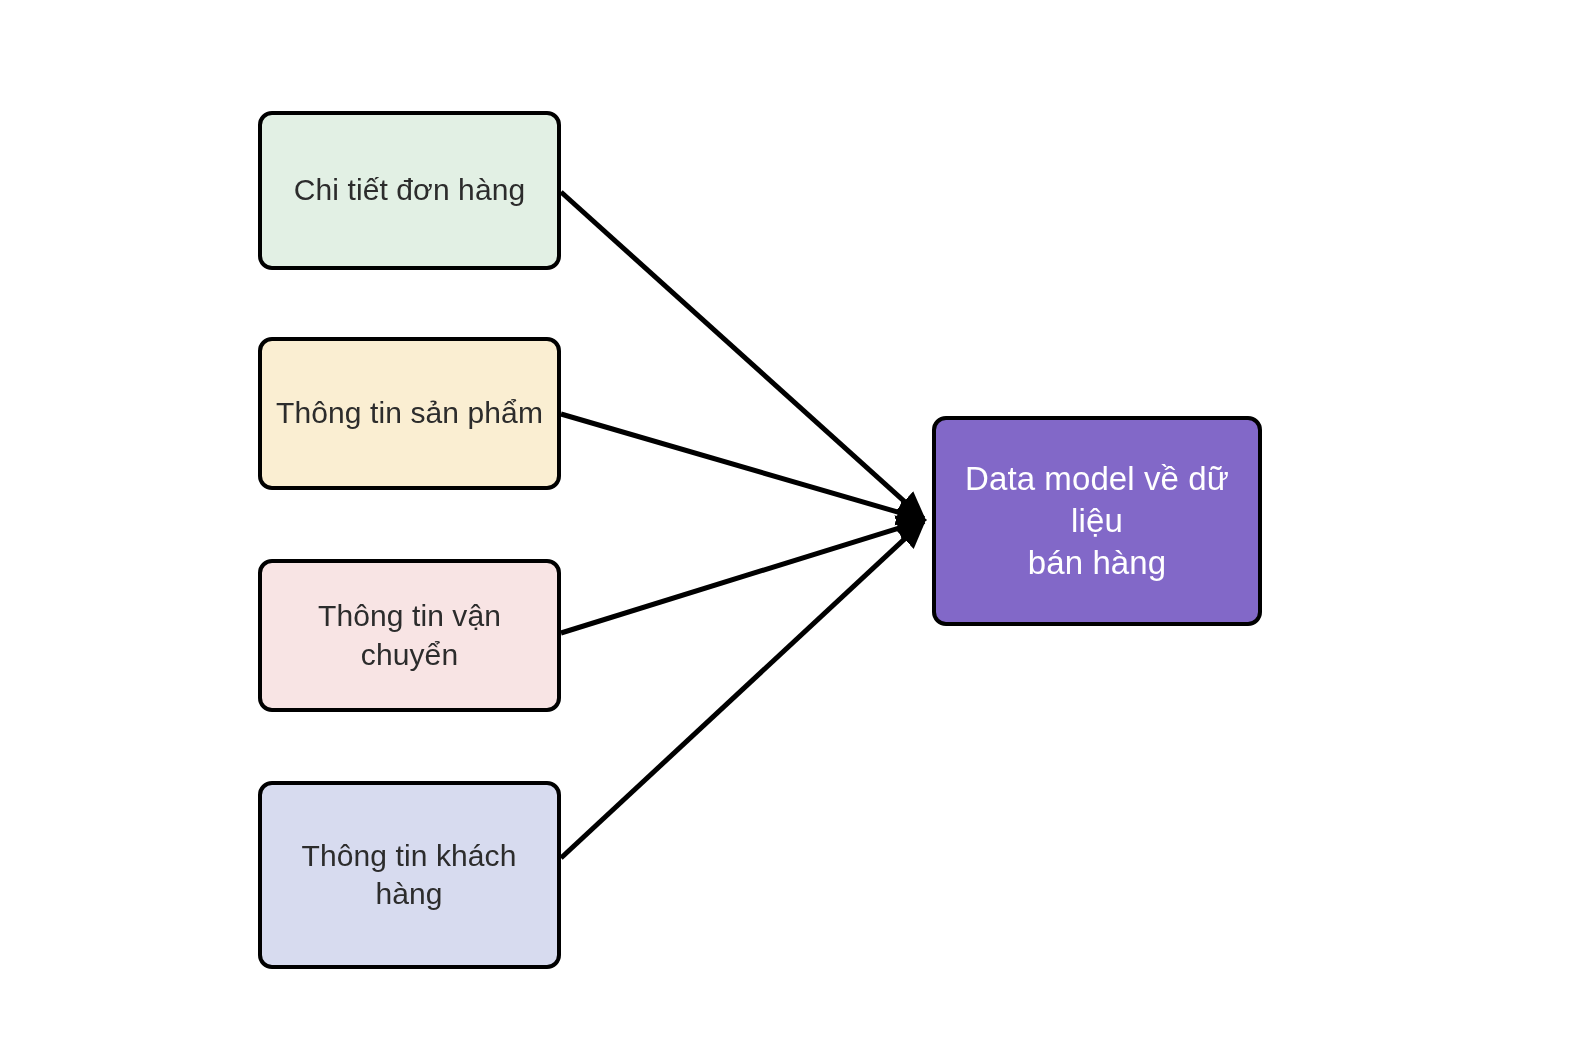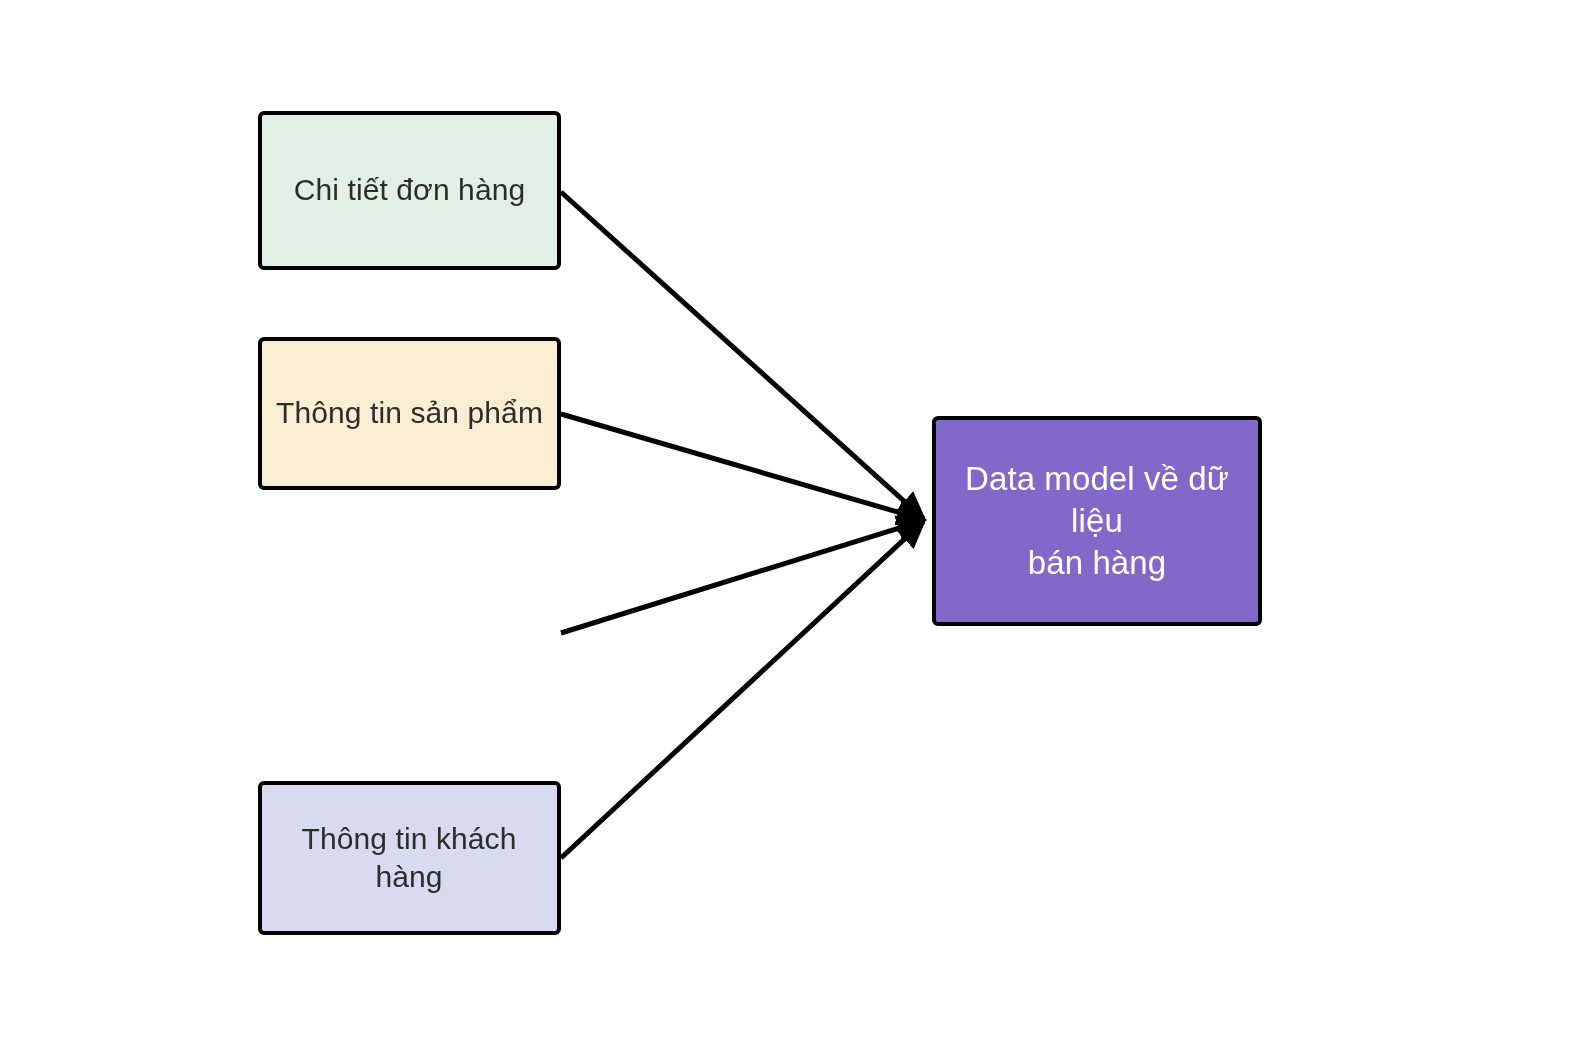--- a/index.html
+++ b/index.html
@@ -24,21 +24,21 @@
     left: 0;
     top: 0;
     width: 1570px;
     height: 1056px;
     pointer-events: none;
   }
   .node {
     position: absolute;
     box-sizing: border-box;
     border: 4px solid #000000;
-    border-radius: 6px;
+    border-radius: 14px;
     display: flex;
     align-items: center;
     justify-content: center;
     text-align: center;
     padding: 6px 10px;
   }
   .node-label {
     font-size: 30px;
     line-height: 1.28;
     color: #2c2c2c;
@@ -70,22 +70,25 @@
   </svg>
 
   <div class="node source" style="left: 258px; top: 111px; width: 303px; height: 159px; background: rgb(226, 240, 228); border-color: rgb(0, 0, 0);">
     <span class="node-label">Chi tiết đơn hàng</span>
   </div>
 
   <div class="node source" style="left: 258px; top: 337px; width: 303px; height: 153px; background: rgb(250, 238, 210); border-color: rgb(0, 0, 0);">
     <span class="node-label">Thông tin sản phẩm</span>
   </div>
 
+  <div class="node source" style="left: 258px; top: 559px; width: 303px; height: 153px; background: rgb(248, 228, 228); border-color: rgb(0, 0, 0);">
+    <span class="node-label">Thông tin vận chuyển</span>
+  </div>
 
-  <div class="node source" style="left: 258px; top: 781px; width: 303px; height: 154px; background: rgb(215, 219, 239); border-color: rgb(0, 0, 0); padding-left: 9px;">
+  <div class="node source" style="left: 258px; top: 781px; width: 303px; height: 188px; background: rgb(215, 219, 239); border-color: rgb(0, 0, 0); padding-left: 9px;">
     <span class="node-label">Thông tin khách hàng</span>
   </div>
 
   <div class="node target" style="left: 932px; top: 416px; width: 330px; height: 210px; background: rgb(130, 104, 200); border-color: rgb(0, 0, 0);">
     <span class="node-label">Data model về dữ liệu
 bán hàng</span>
   </div>
 
 </div>
 

